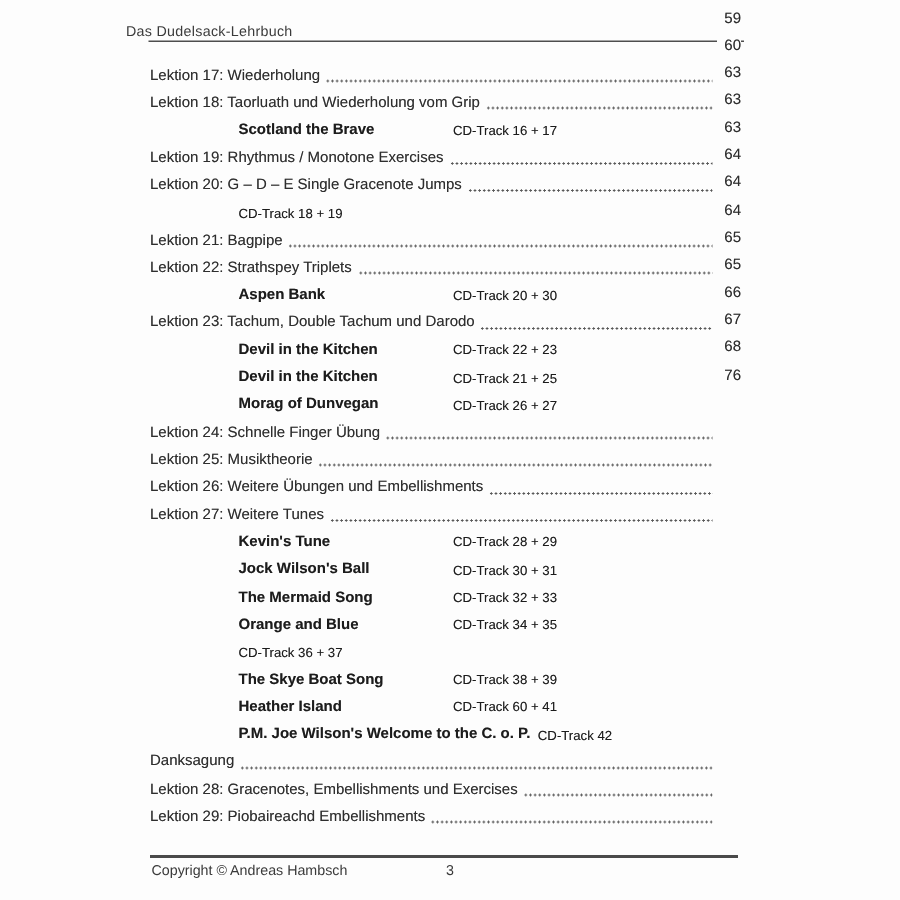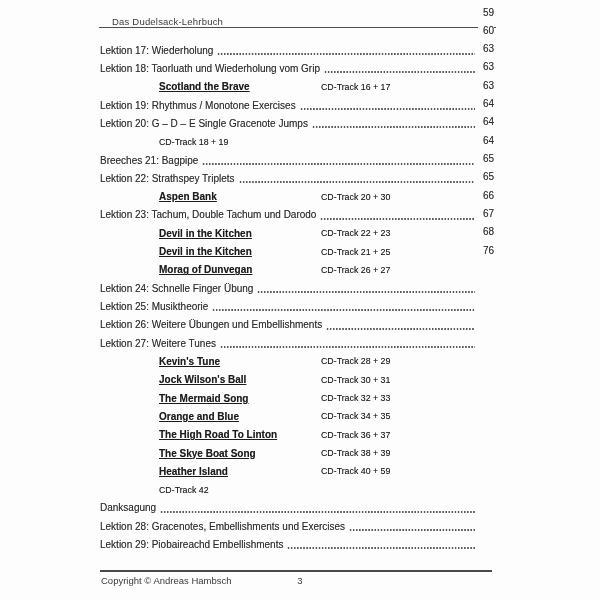--- a/index.html
+++ b/index.html
@@ -12,21 +12,21 @@
     width: 600px;
     height: 600px;
     background: #fdfdfd;
     font-family: "Liberation Sans", sans-serif;
     color: #2e2e2e;
     overflow: hidden;
   }
   
   .header-title {
     position: absolute;
-    left: 112px;
+    left: 84px;
     top: 16px;
     font-size: 9.5px;
     letter-spacing: 0.2px;
     color: #3a3a3a;
     white-space: nowrap;
   }
   .header-rule {
     position: absolute;
     left: 99px;
     top: 27px;
@@ -76,24 +76,23 @@
     text-shadow: 0 0 0.4px rgba(70,70,70,0.55);
   }
   .toc-row.tune .indent {
     width: 59px;
     flex: 0 0 auto;
   }
   .toc-row.tune .tune-title {
     font-weight: bold;
     color: #1c1c1c;
     min-width: 138px;
-    padding-right: 24px;
+    padding-right: 5px;
     flex: 0 0 auto;
     text-shadow: 0 0 0.4px rgba(40,40,40,0.5);
-    text-decoration: underline;
   }
   .toc-row.tune .track {
     font-weight: normal;
     font-size: 8.8px;
     color: #1c1c1c;
     flex: 0 0 auto;
     text-shadow: 0 0 0.3px rgba(40,40,40,0.5);
   }
   .toc-row.tune .spacer {
     flex: 1;
@@ -180,21 +179,21 @@
   </div>
 
   <div class="toc-row tune">
     <span class="indent"></span>
     <span class="track">CD-Track 18 + 19</span>
     <span class="spacer"></span>
     <span class="page">51</span>
   </div>
 
   <div class="toc-row lesson">
-    <span class="label">Breeches 21: Bagpipe</span>
+    <span class="label">Lektion 21: Bagpipe</span>
     <span class="leader"></span>
     <span class="page">52</span>
   </div>
 
   <div class="toc-row lesson">
     <span class="label">Lektion 22: Strathspey Triplets</span>
     <span class="leader"></span>
     <span class="page">53</span>
   </div>
 
@@ -287,44 +286,44 @@
   <div class="toc-row tune">
     <span class="indent"></span>
     <span class="tune-title">Orange and Blue</span>
     <span class="track">CD-Track 34 + 35</span>
     <span class="spacer"></span>
     <span class="page">64</span>
   </div>
 
   <div class="toc-row tune">
     <span class="indent"></span>
-    <span class="tune-title">The High Road To Linton</span>
     <span class="track">CD-Track 36 + 37</span>
     <span class="spacer"></span>
     <span class="page">64</span>
   </div>
 
   <div class="toc-row tune">
     <span class="indent"></span>
     <span class="tune-title">The Skye Boat Song</span>
     <span class="track">CD-Track 38 + 39</span>
     <span class="spacer"></span>
     <span class="page">65</span>
   </div>
 
   <div class="toc-row tune">
     <span class="indent"></span>
     <span class="tune-title">Heather Island</span>
-    <span class="track">CD-Track 40 + 59</span>
+    <span class="track">CD-Track 60 + 41</span>
     <span class="spacer"></span>
     <span class="page">65</span>
   </div>
 
   <div class="toc-row tune">
     <span class="indent"></span>
+    <span class="tune-title">P.M. Joe Wilson's Welcome to the C. o. P.</span>
     <span class="track">CD-Track 42</span>
     <span class="spacer"></span>
     <span class="page">66</span>
   </div>
 
   <div class="toc-row lesson">
     <span class="label">Danksagung</span>
     <span class="leader"></span>
     <span class="page">67</span>
   </div>

